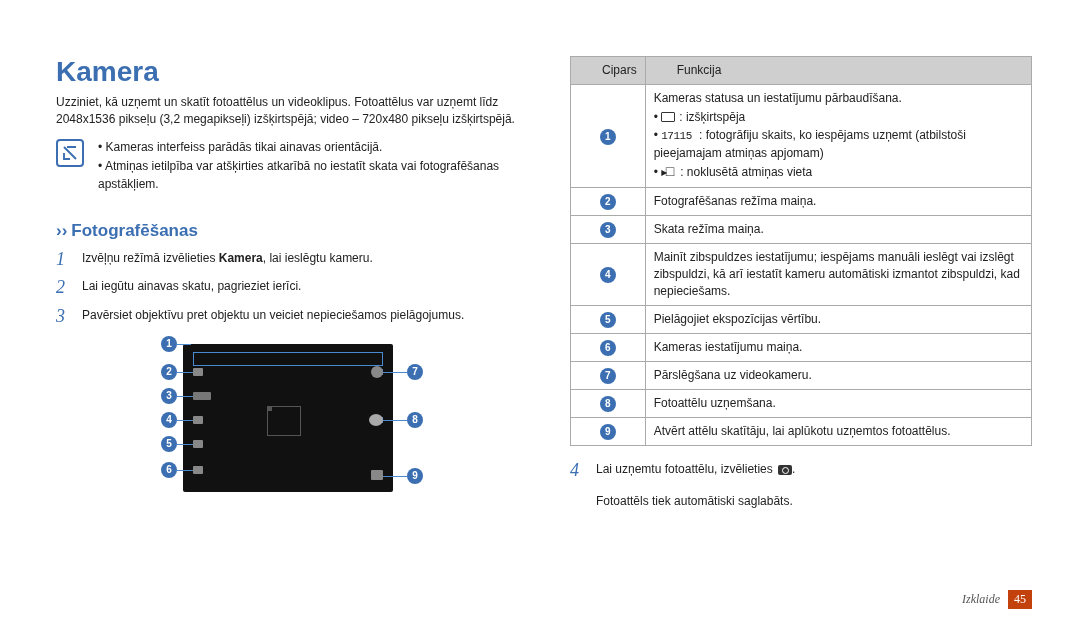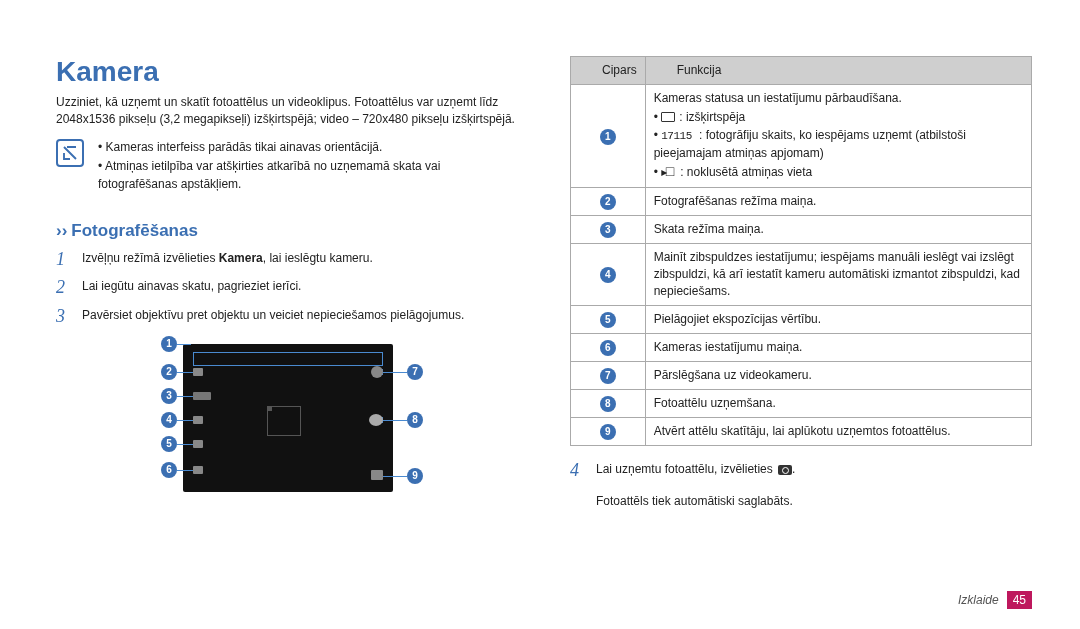--- a/index.html
+++ b/index.html
@@ -85,41 +85,42 @@
   .cam-icon::before {
     content: ""; position: absolute; width: 5px; height: 5px; border: 1px solid #fff;
     border-radius: 50%; left: 4px; top: 2px;
   }
   .after-table { margin-top: 12px; }
   .plain-line { margin-left: 26px; margin-top: 12px; font-size: 12px; }
 
   .footer {
     position: absolute; bottom: 20px; right: 48px; display: flex; align-items: center; gap: 8px;
     font-size: 12px;
+    font-family: Liberation Serif, serif;
   }
   .footer .label { font-style: italic; color: #555; }
-  .footer .pg { background: #be185d; color: #fff; padding: 2px 6px; font-size: 12px; }
+  .footer .pg { background: #c2410c; color: #fff; padding: 2px 6px; font-size: 12px; }
 </style>
 </head>
 <body>
 
 <div class="columns">
   <div class="col">
     <h1>Kamera</h1>
     <p class="intro">Uzziniet, kā uzņemt un skatīt fotoattēlus un videoklipus. Fotoattēlus var uzņemt līdz 2048x1536 pikseļu (3,2 megapikseļi) izšķirtspējā; video – 720x480 pikseļu izšķirtspējā.</p>
 
     <div class="note-box">
       <div class="note-icon">
         <svg width="18" height="18" viewBox="0 0 24 24" fill="none" stroke="#3b6fb2" stroke-width="2.5">
           <path d="M4 4 L20 20 M8 4 h12 M4 12 v8 h8"></path>
         </svg>
       </div>
       <ul class="note-list">
         <li>Kameras interfeiss parādās tikai ainavas orientācijā.</li>
-        <li>Atmiņas ietilpība var atšķirties atkarībā no uzņemamā skata vai fotografēšanas apstākļiem.</li>
+        <li>Atmiņas ietilpība var atšķirties atkarībā no iestatīt skata vai fotografēšanas apstākļiem.</li>
       </ul>
     </div>
 
     <h2><span class="chev">››</span><span>Fotografēšanas</span></h2>
 
     <ul class="steps">
       <li>
         <span class="step-num">1</span>
         <span class="step-text">
           <span>Izvēļņu režīmā izvēlieties </span><span class="bold">Kamera</span><span>, lai ieslēgtu kameru.</span>

